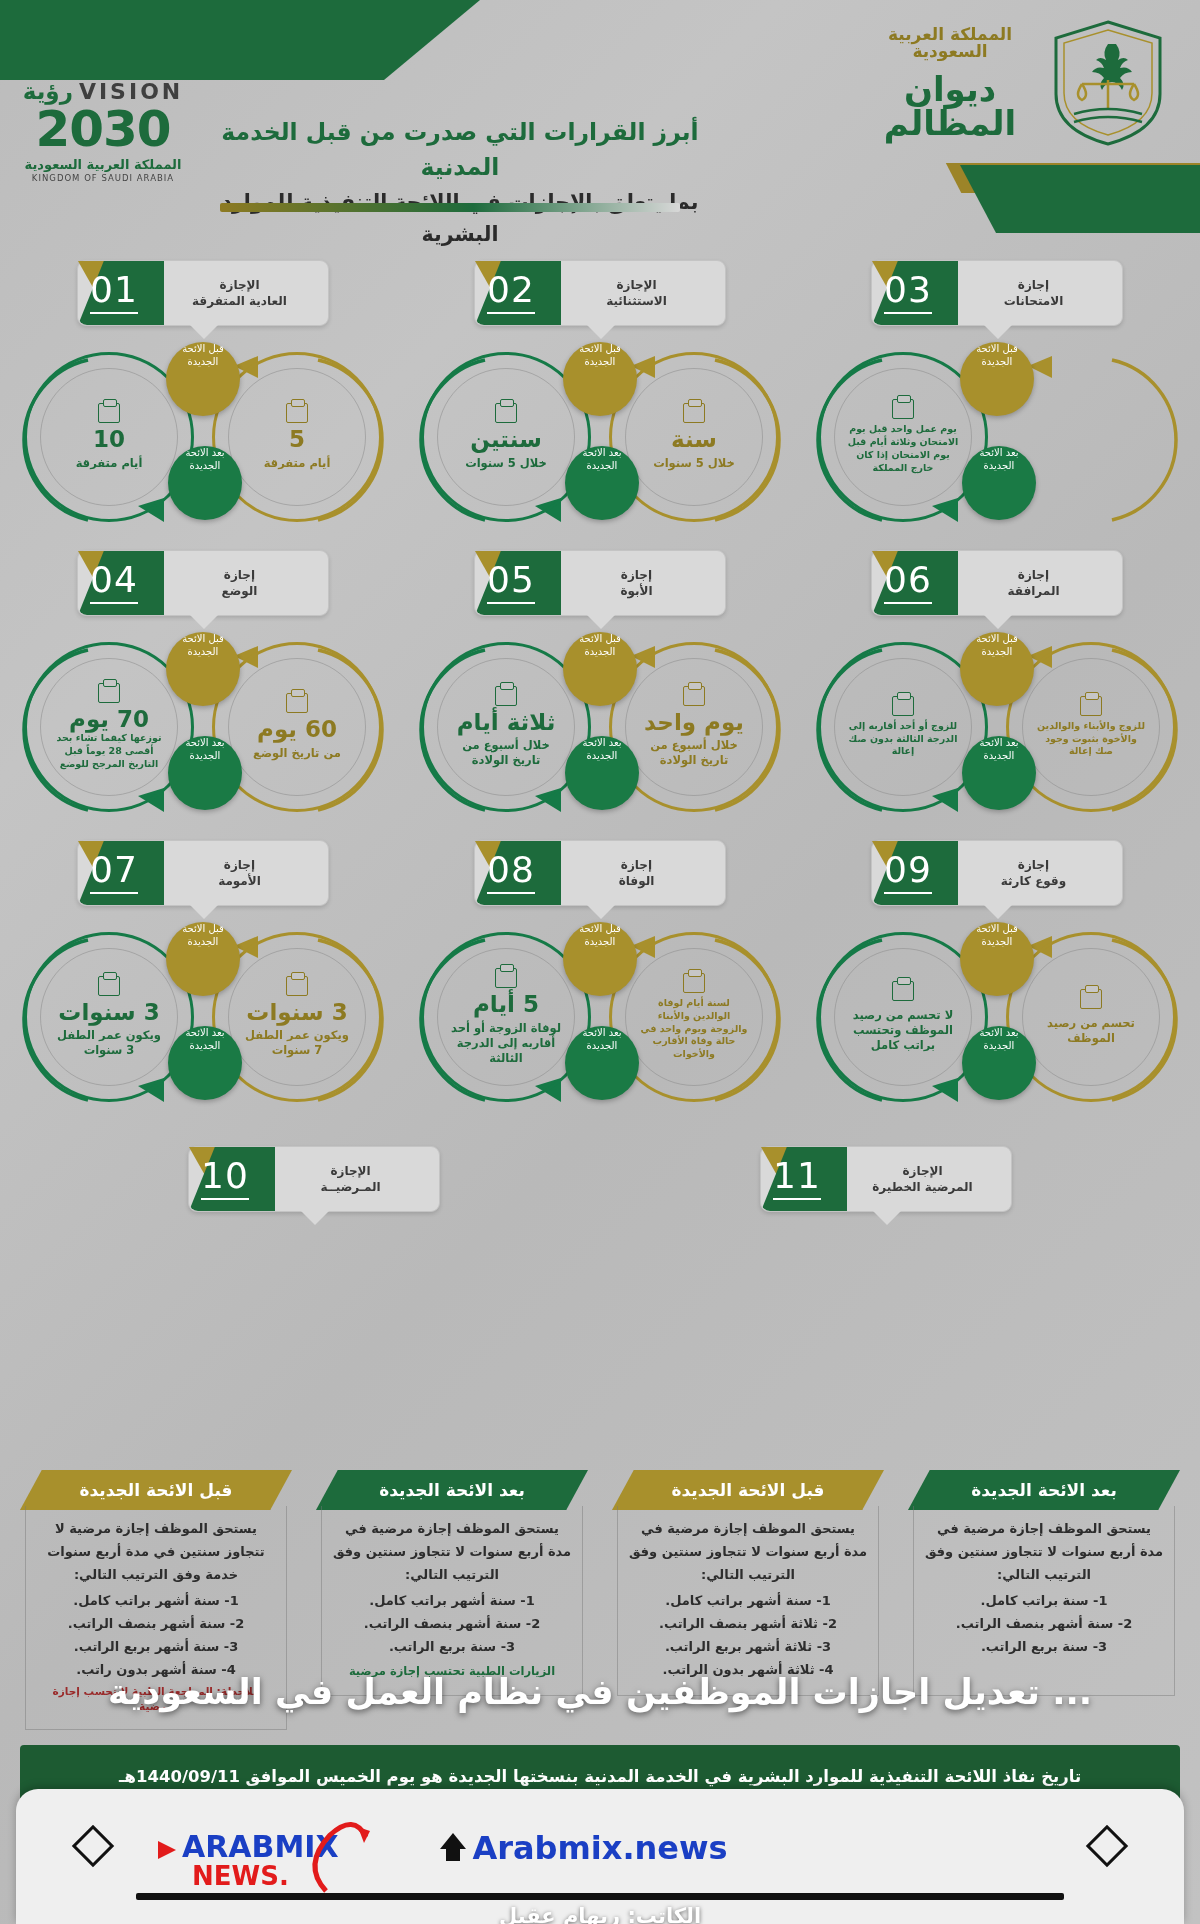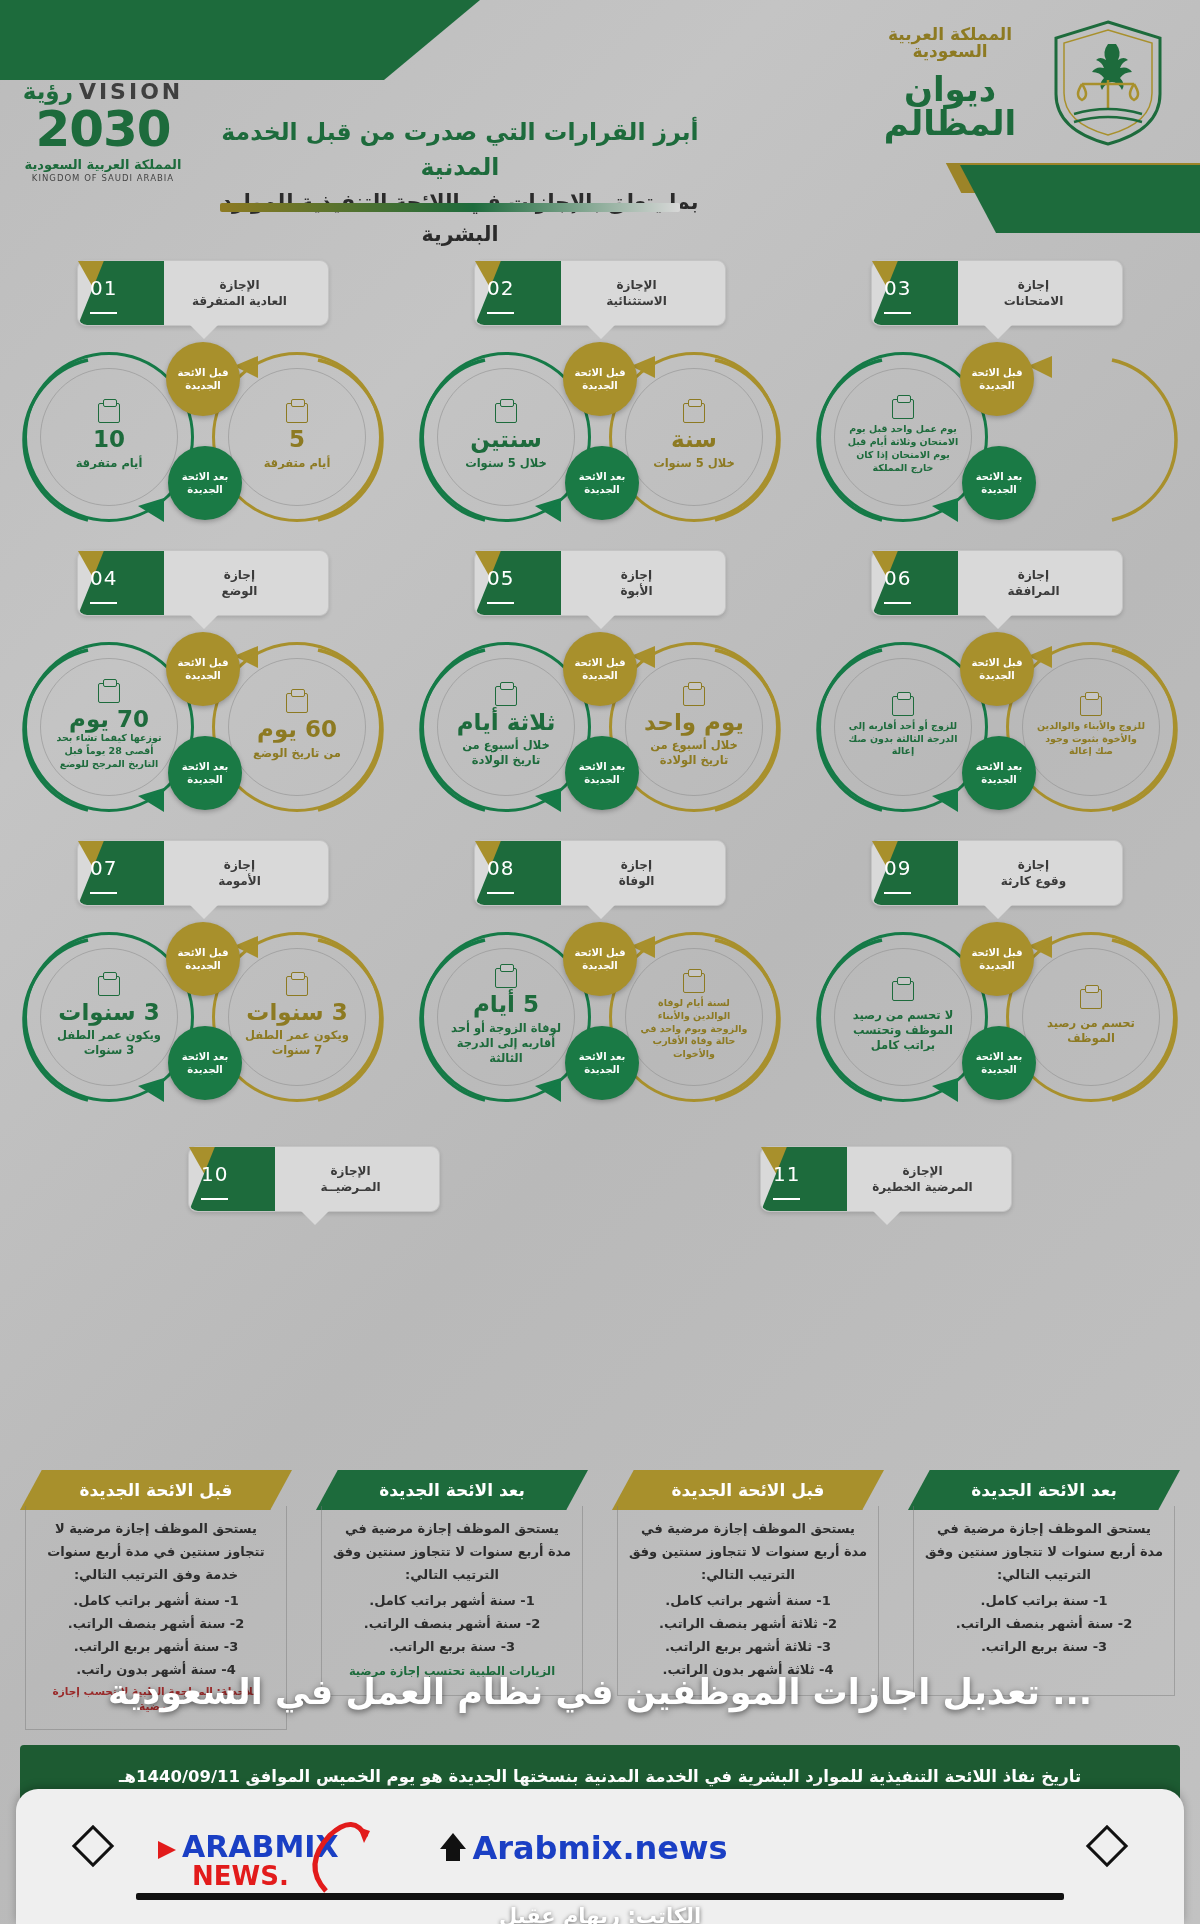--- a/index.html
+++ b/index.html
@@ -97,22 +97,22 @@
   .tab .corner .gold {
     position:absolute;inset:0;background:#a8902c;
     clip-path: polygon(0 0, 100% 0, 100% 100%, 42% 100%);
   }
   .tab .corner .green {
     position:absolute;inset:0;background:#1d6b3c;
     clip-path: polygon(30% 0, 100% 0, 100% 100%, 0 100%);
   }
   .tab .num {
     position:absolute; left:12px; bottom:11px; color:#fff;
-    font-size:20px; font-weight:400; letter-spacing:1px;
-    border-bottom:2px solid #fff; padding-bottom:14px; line-height:1;
+    font-size:36px; font-weight:400; letter-spacing:1px;
+    border-bottom:2px solid #fff; padding-bottom:4px; line-height:1;
   }
   .tab .ttl {
     position:absolute; right:14px; left:87px; text-align:center;
     font-size:12px; color:#3a3a3a; font-weight:700; line-height:1.35;
   }
 
   
   .donuts { position:relative; height:200px; margin-top:12px; }
   .donut {
     position:absolute; top:14px; width:170px; height:170px; border-radius:50%;
@@ -137,22 +137,22 @@
   .clip-ico:before{
     content:"";position:absolute;left:50%;margin-left:-6px;top:-5px;width:12px;height:6px;
     border:1.6px solid currentColor;border-radius:2px;background:#c6c6c6;
   }
   .donut.gold .clip-ico{color:#8d7a22}
   .donut.green .clip-ico{color:#1d6b3c}
 
   
   .bub {
     position:absolute; width:74px; height:74px; border-radius:50%;
-    display:flex;align-items:center;justify-content:center;text-align:center;
-    color:#fff; font-size:10px; font-weight:700; line-height:1.3;
+    display:flex;align-items:flex-start;justify-content:center;text-align:center;
+    color:#fff; font-size:10px; font-weight:400; line-height:1.3;
     z-index:4; box-shadow:0 2px 5px rgba(0,0,0,.25);
   }
   .bub.gold  { background:#a8902c; right:148px; top:4px; }
   .bub.green { background:#1a7a45; left:150px; top:108px; }
   .bub u { text-decoration:none; display:block;}
 
   
   .row-tabs {
     position:relative; height:96px; display:flex;
     justify-content:center; gap:320px; padding-top:16px;

